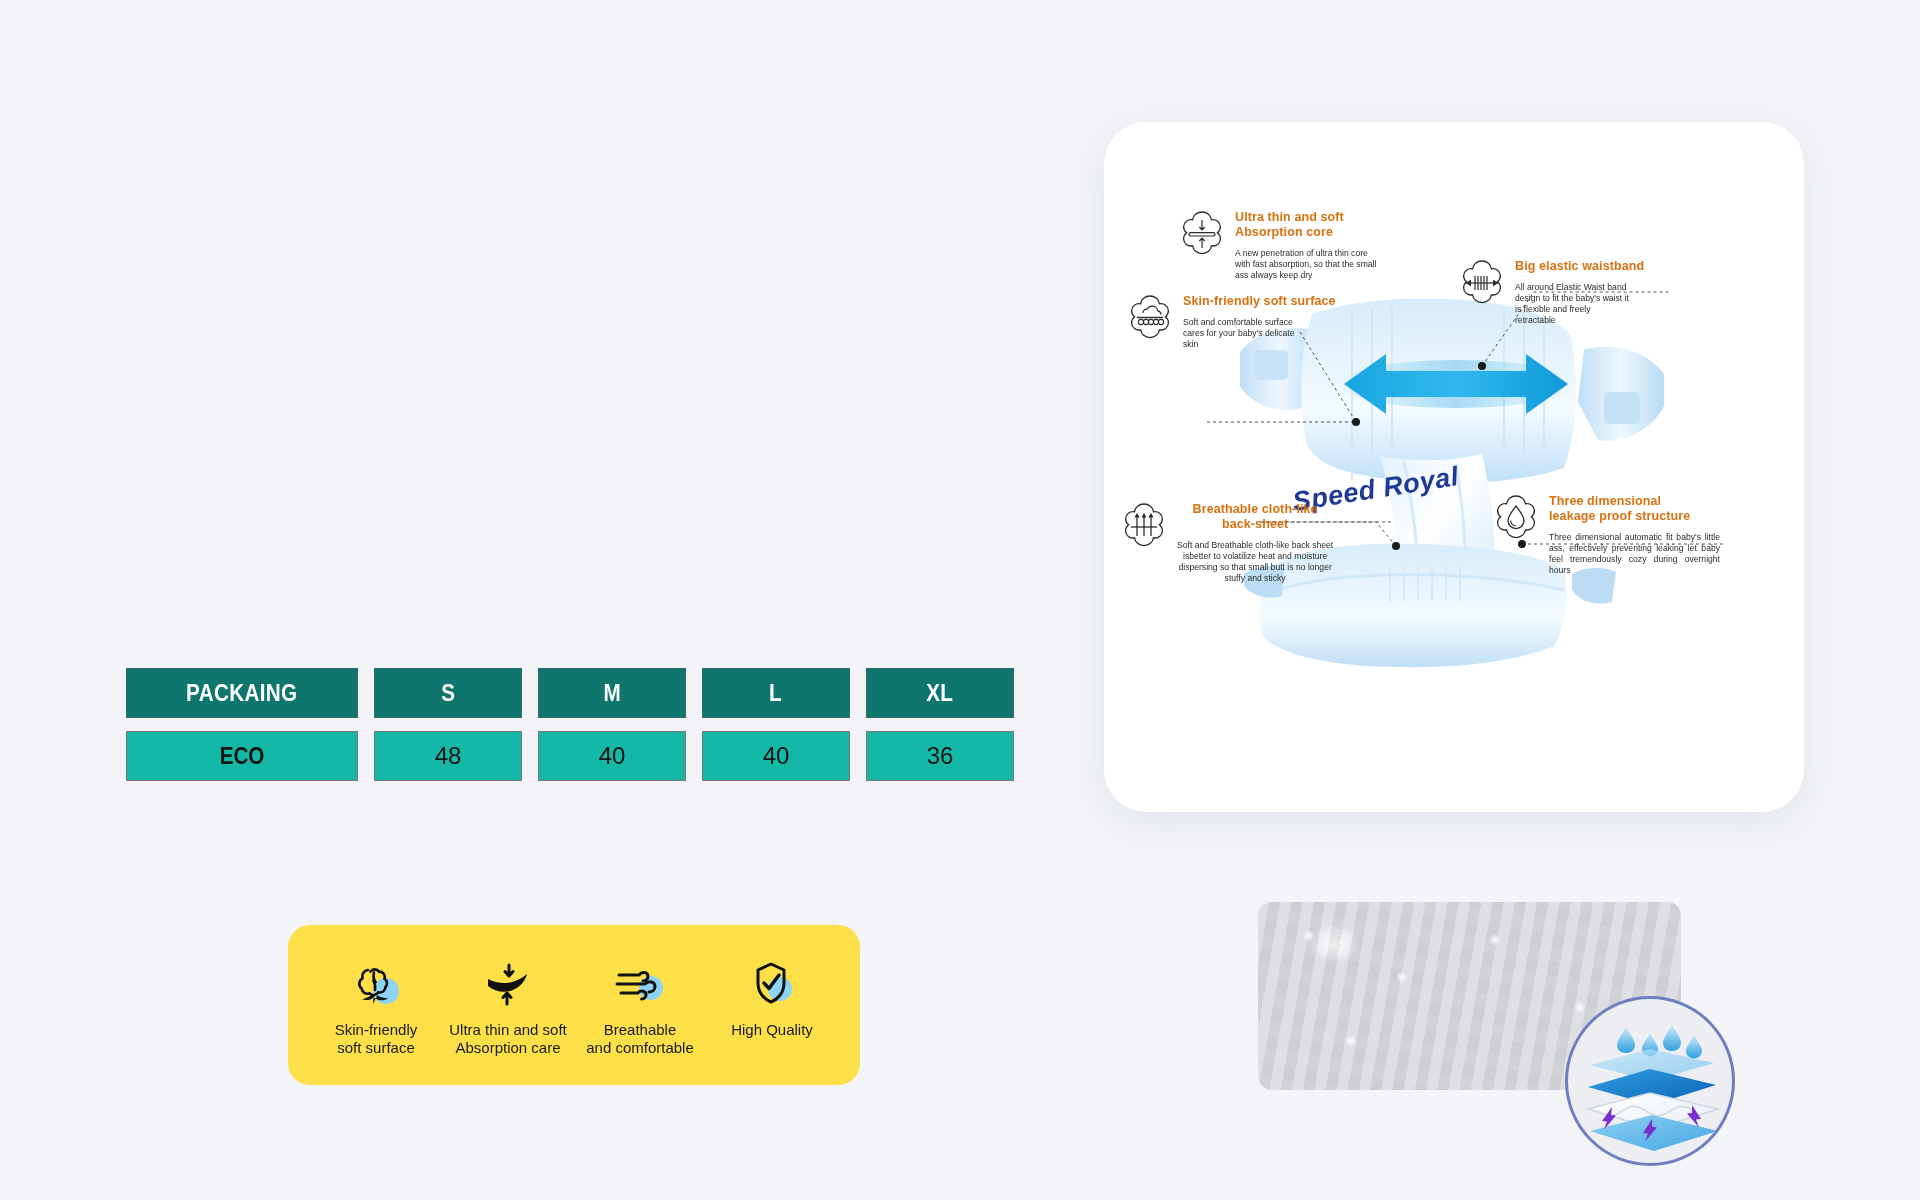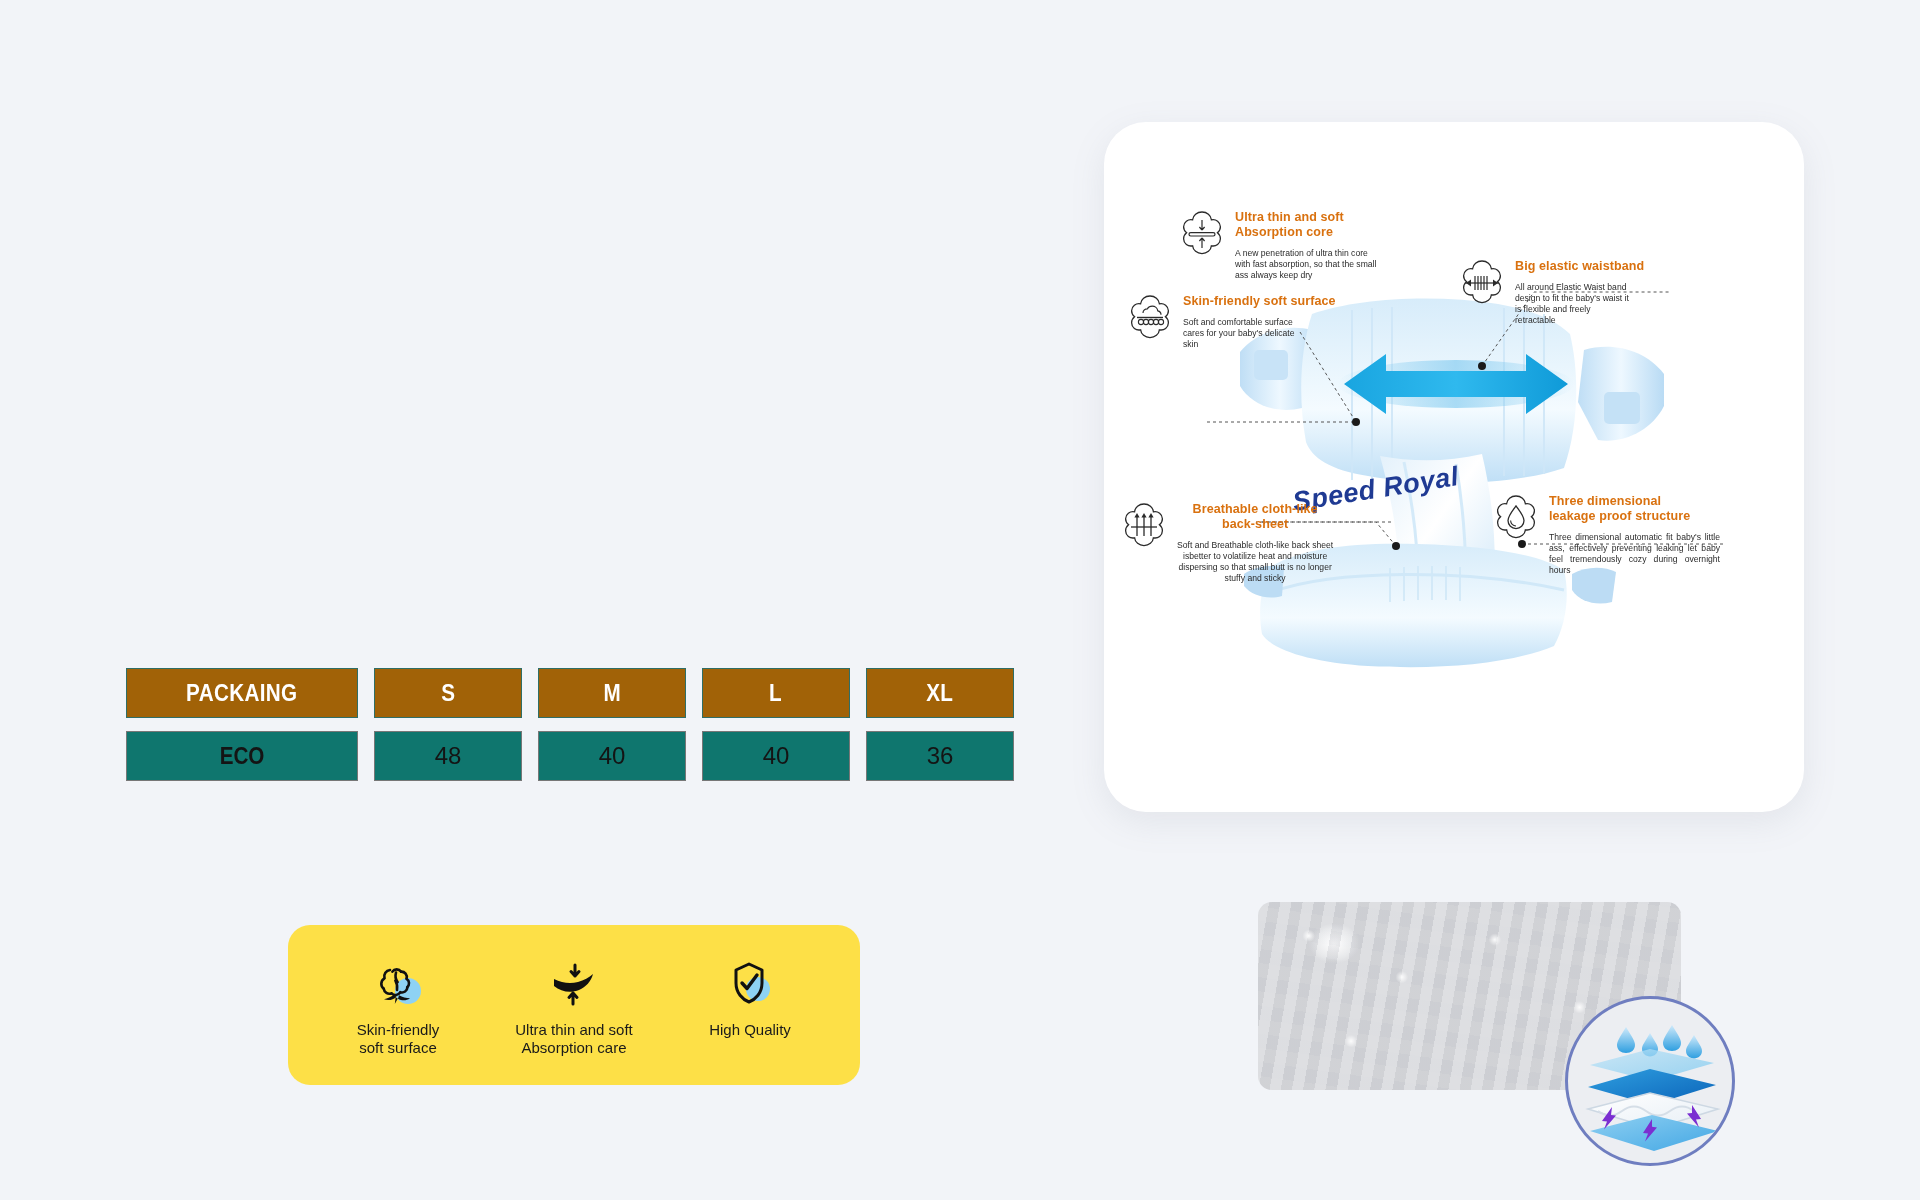--- a/index.html
+++ b/index.html
@@ -14,27 +14,27 @@
   
   .size-table { position: absolute; left: 126px; top: 668px; }
   .tbl-row { display: flex; gap: 16px; }
   .tbl-row + .tbl-row { margin-top: 13px; }
   .cell {
     height: 50px; display: flex; align-items: center; justify-content: center;
     border: 1px solid #4a4a4a;
   }
   .cell.wide { width: 232px; }
   .cell.narrow { width: 148px; }
-  .head .cell { background: #a16207; border-color: #2f6e66; }
+  .head .cell { background: #0f766e; border-color: #2f6e66; }
   .head .cell span {
     color: #ffffff; font-weight: 700; font-size: 24px; letter-spacing: .4px;
     font-family: "Liberation Sans Narrow","Liberation Sans", sans-serif;
     transform: scaleX(.86); transform-origin: center;
   }
-  .body .cell { background: #0f766e; border-color: #777; }
+  .body .cell { background: #14b8a6; border-color: #777; }
   .body .cell span { color: #141414; font-size: 24px; }
   .body .cell.wide span { font-weight: 700; font-size: 24px; transform: scaleX(.86); }
 
   
   .feature-card {
     position: absolute; left: 288px; top: 925px; width: 572px; height: 160px;
     background: #fde047; border-radius: 22px;
     display: flex; align-items: flex-start; justify-content: space-around;
     padding: 30px 22px 0 22px;
   }
@@ -194,20 +194,37 @@
         <svg width="56" height="54" viewBox="0 0 56 54">
           <path d="M8 22c8 4 16 5 24 3 6-1.5 11-4.5 15-8-2 7.5-7 13-14 16-8 3.4-18 2-25-4z" fill="#111"></path>
           <path d="M29 8v11m0 0l-4-4.5M29 19l4-4.5" stroke="#111" stroke-width="3" fill="none" stroke-linecap="round"></path>
           <path d="M27 47V36m0 0l-4 4.5M27 36l4 4.5" stroke="#111" stroke-width="3" fill="none" stroke-linecap="round"></path>
         </svg>
       </div>
       <div class="flabel">Ultra thin and soft
 Absorption care</div>
     </div>
 
+    <div class="feature">
+      <div class="ficon">
+        <svg width="58" height="54" viewBox="0 0 58 54">
+          <circle cx="40" cy="31" r="12" fill="#8ed2f4"></circle>
+          <g fill="none" stroke="#111" stroke-width="3" stroke-linecap="round">
+            <path d="M8 18h18"></path>
+            <path d="M6 27h26"></path>
+            <path d="M10 36h16"></path>
+            <path d="M28 18c3-4 9-3 9 1.6 0 3-2.4 4.4-5 4.4"></path>
+            <path d="M34 27c4-4 10-2.4 10 2.6 0 3.6-3 5.4-6 5.4"></path>
+            <path d="M27 36c3-3.4 8-2 8 2 0 2.6-2 4-4.4 4"></path>
+          </g>
+        </svg>
+      </div>
+      <div class="flabel">Breathable
+and comfortable</div>
+    </div>
 
     <div class="feature">
       <div class="ficon">
         <svg width="56" height="54" viewBox="0 0 56 54">
           <circle cx="36" cy="32" r="12" fill="#8ed2f4"></circle>
           <path d="M27 7l13 6v13c0 10-6.4 16.4-13 19-6.6-2.6-13-9-13-19V13z" fill="none" stroke="#111" stroke-width="3" stroke-linejoin="round"></path>
           <path d="M20 26l5 5.5L35 18" fill="none" stroke="#111" stroke-width="3.4" stroke-linecap="round" stroke-linejoin="round"></path>
         </svg>
       </div>
       <div class="flabel">High Quality</div>

